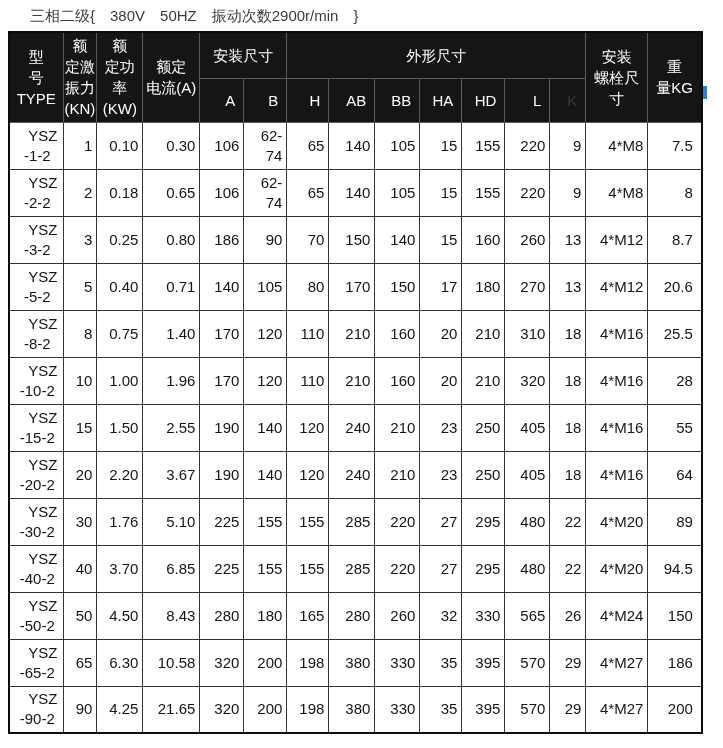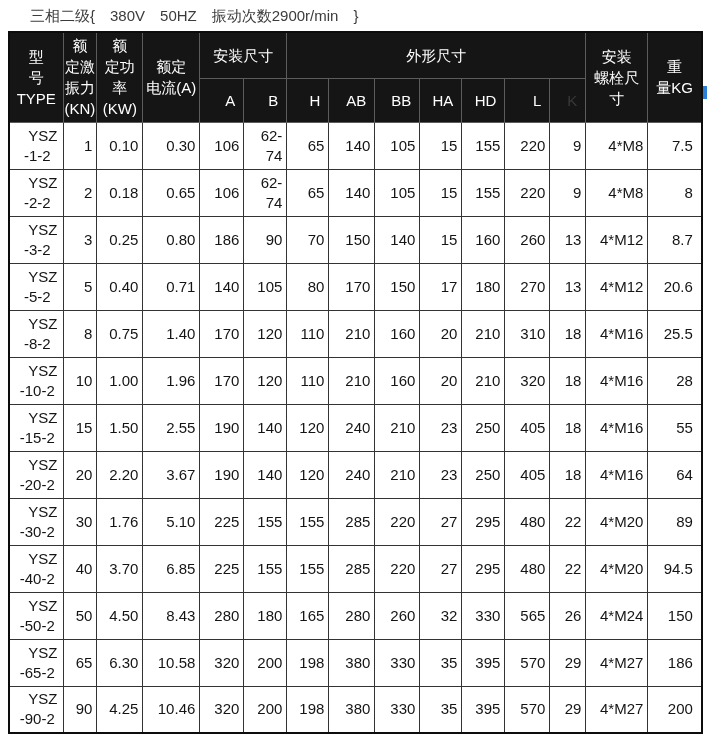--- a/index.html
+++ b/index.html
@@ -336,21 +336,21 @@
         <td class="col-HD">395</td>
         <td class="col-L">570</td>
         <td class="col-K">29</td>
         <td class="col-bolt">4*M27</td>
         <td class="col-weight">186</td>
       </tr>
       <tr>
         <td class="col-model"><div class="m1">YSZ</div><div class="m2">-90-2</div></td>
         <td class="col-force">90</td>
         <td class="col-power">4.25</td>
-        <td class="col-current">10.46</td>
+        <td class="col-current">21.65</td>
         <td class="col-A">320</td>
         <td class="col-B">200</td>
         <td class="col-H">198</td>
         <td class="col-AB">380</td>
         <td class="col-BB">330</td>
         <td class="col-HA">35</td>
         <td class="col-HD">395</td>
         <td class="col-L">570</td>
         <td class="col-K">29</td>
         <td class="col-bolt">4*M27</td>

